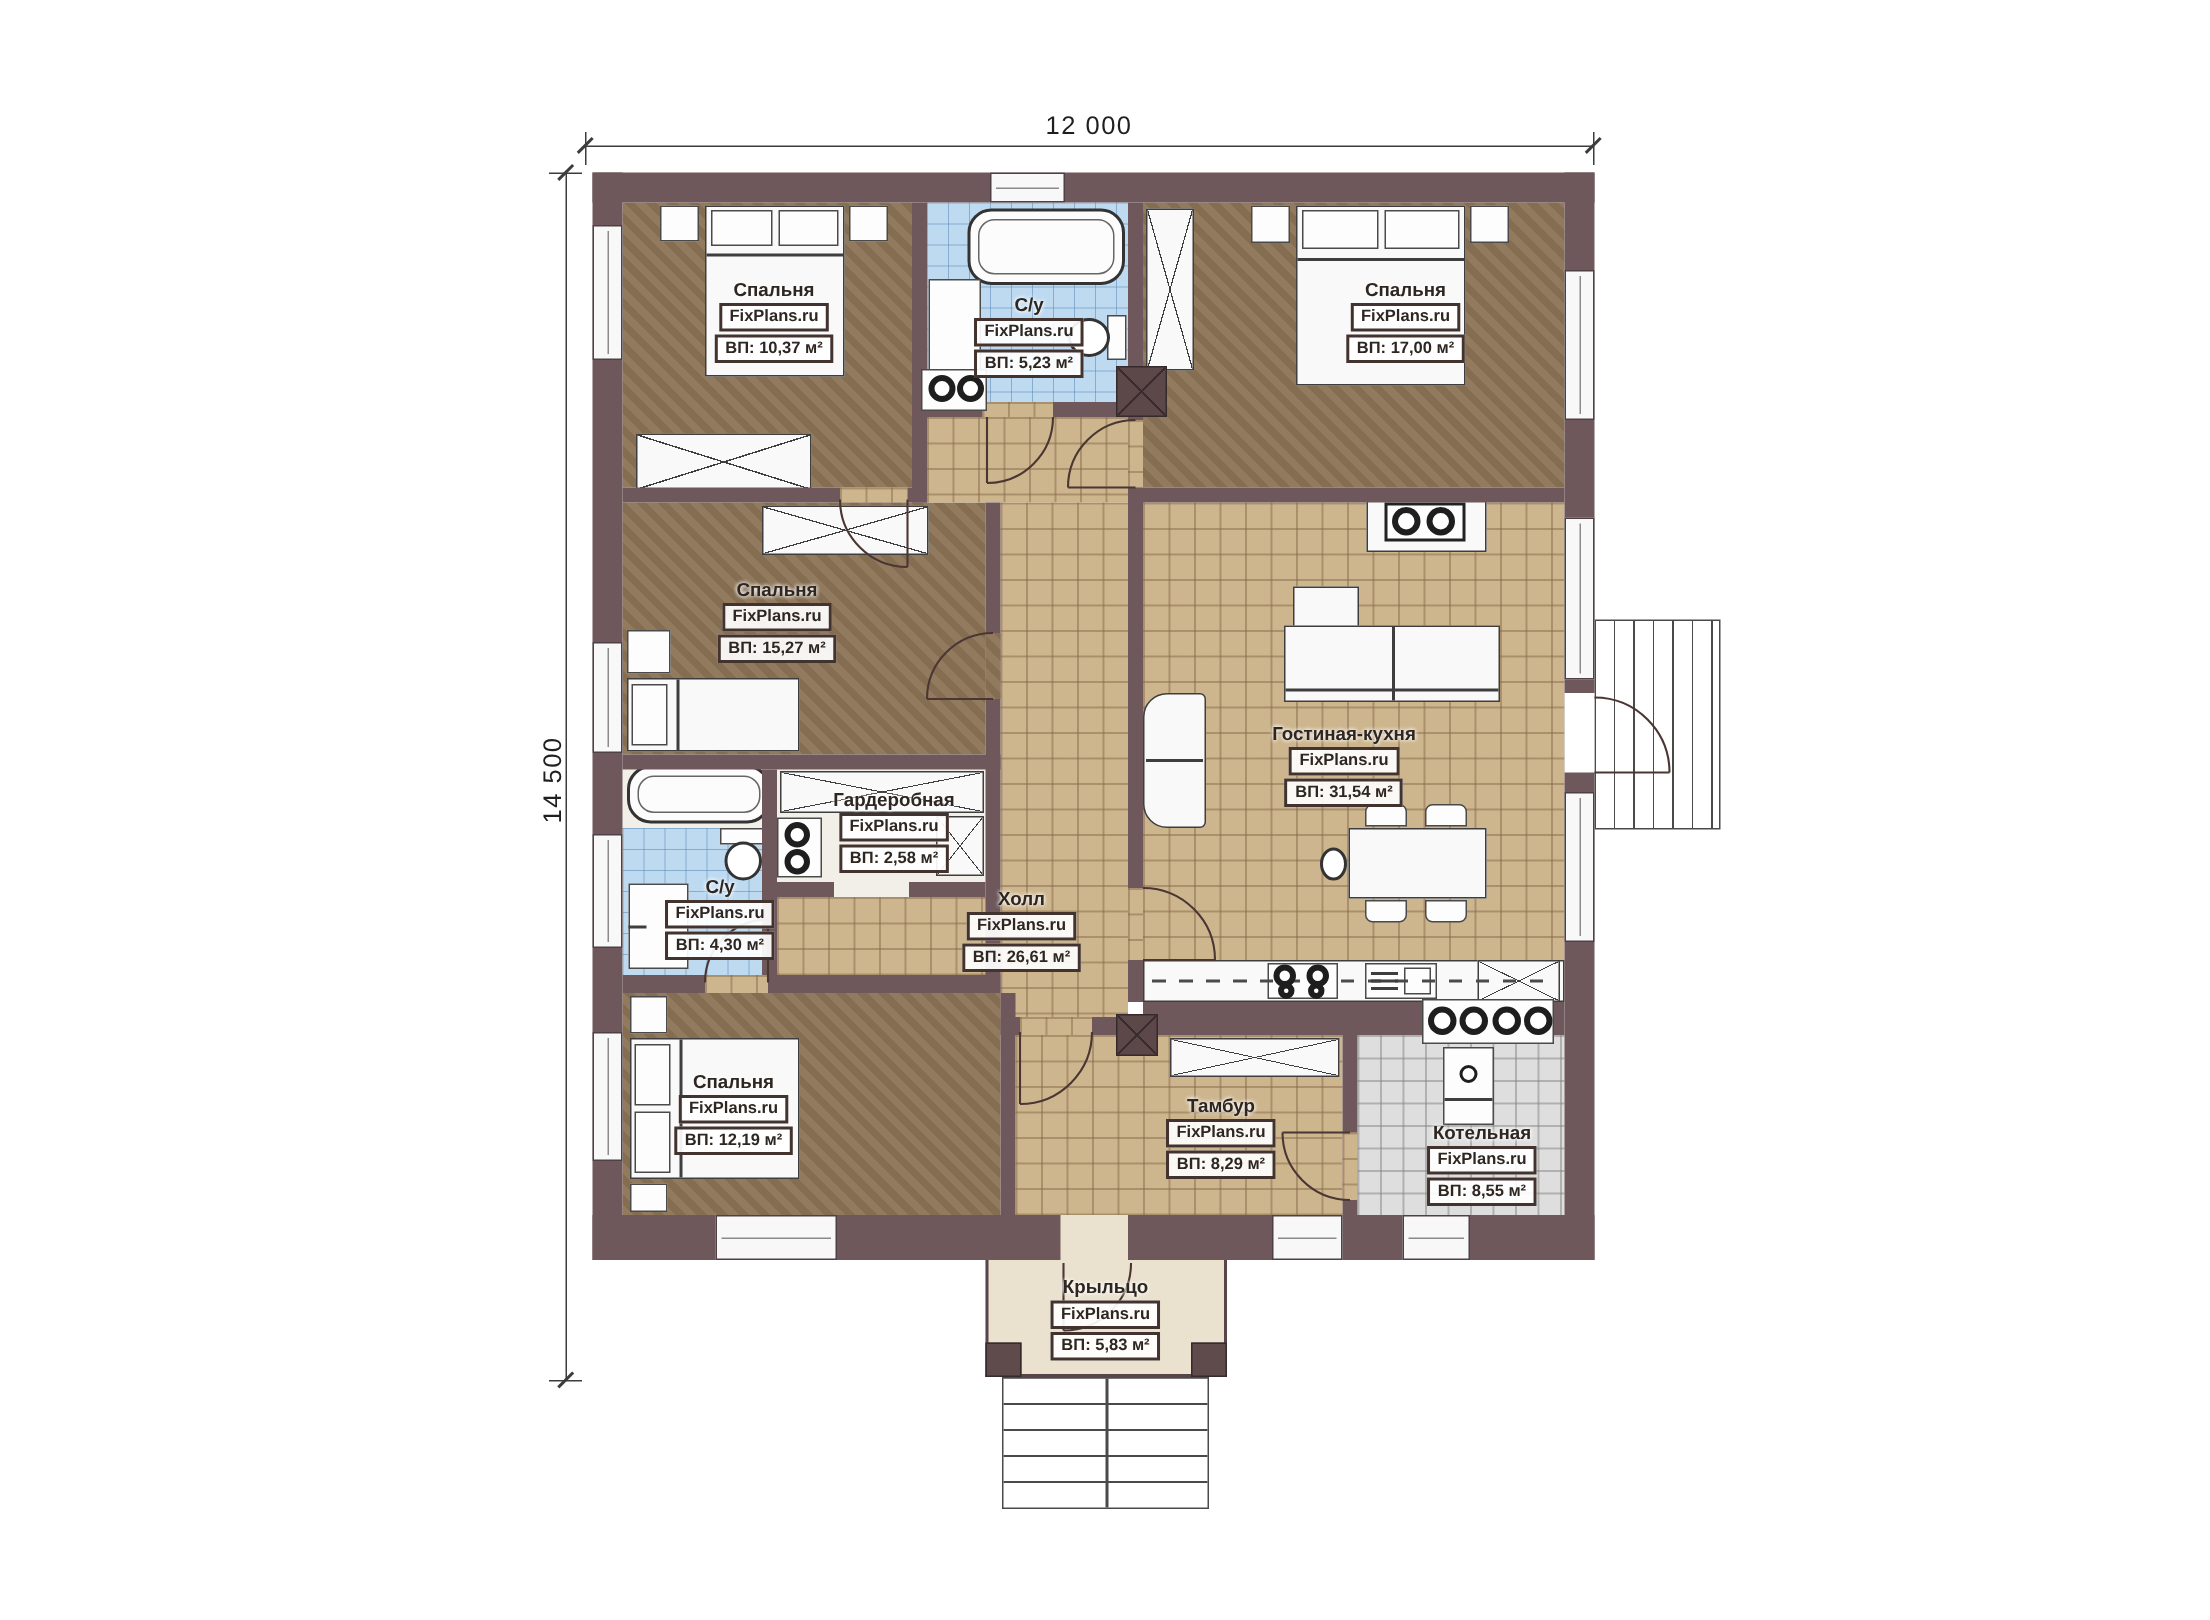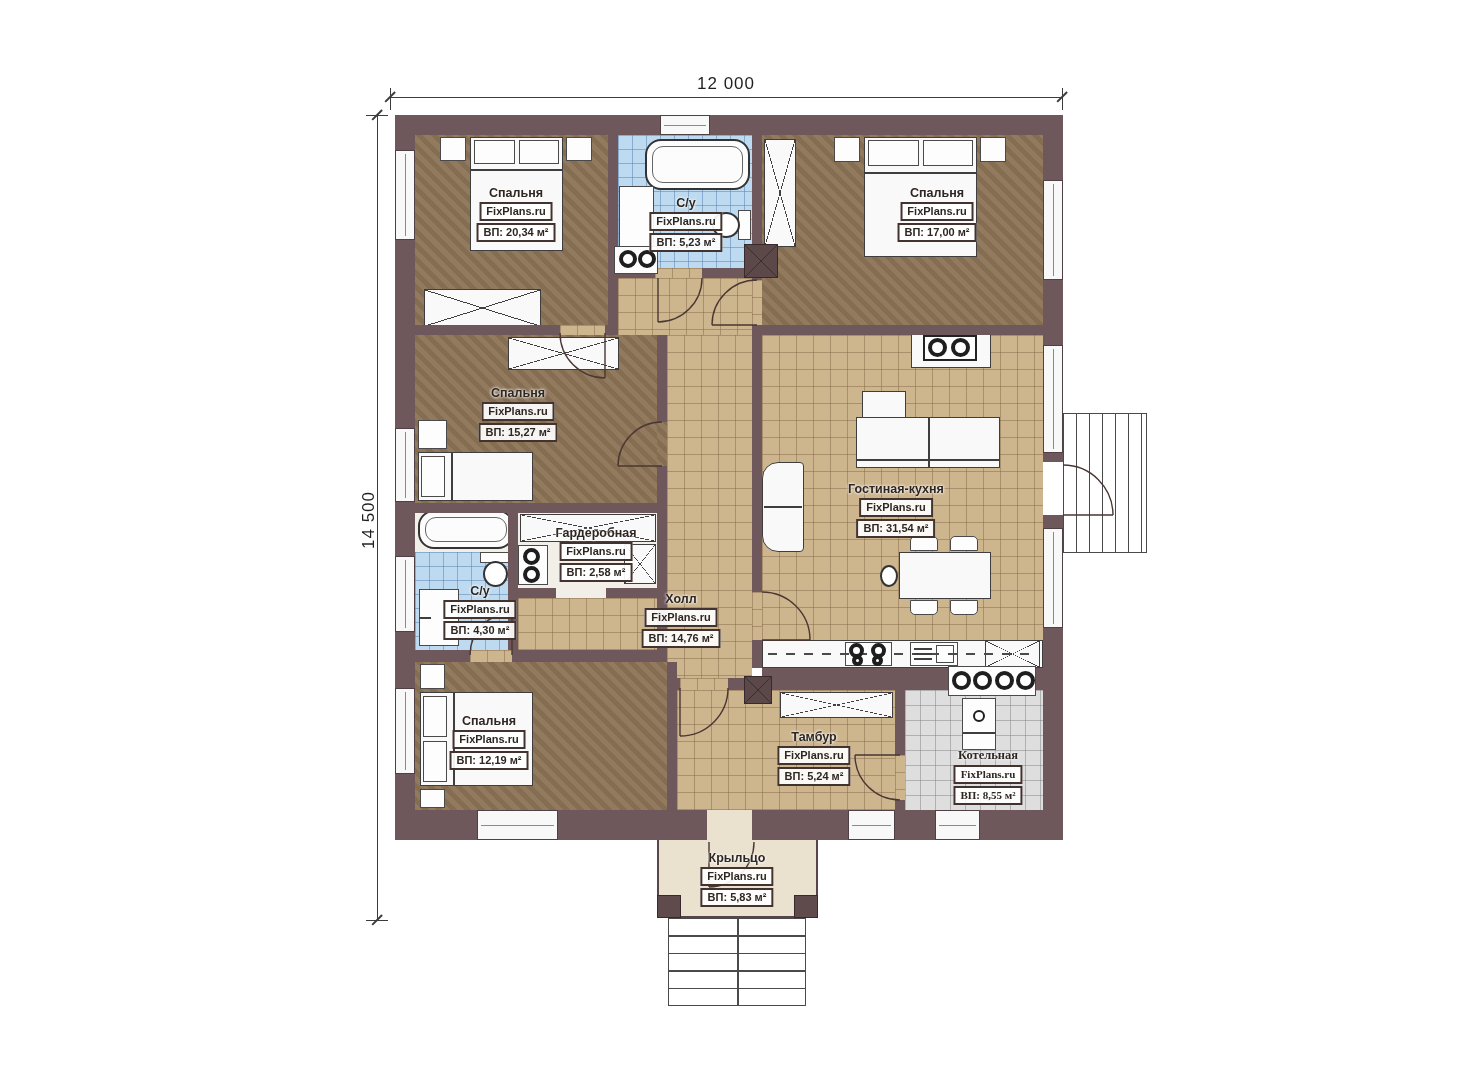--- a/index.html
+++ b/index.html
@@ -241,21 +241,21 @@
       <path d="M900,800 A45,45 0 0 1 855,755 M900,755 L855,755"></path>
       <path d="M754,842 A45,45 0 0 1 709,887 M709,842 L709,887"></path>
       <path d="M1063,465 A50,50 0 0 1 1113,515 M1063,515 L1113,515"></path>
     </g>
   </svg>
 
   <div class="rlabel" style="left:516px;top:186px;">
     <div class="rname">Спальня</div>
     <div class="rbox-wrap">
         <span class="rbox">FixPlans.ru</span>
-        <span class="rbox">ВП: 20,34 м²</span>
+        <span class="rbox">ВП: 10,37 м²</span>
       </div>
   </div>
   <div class="rlabel" style="left:686px;top:196px;">
     <div class="rname">С/у</div>
     <div class="rbox-wrap">
         <span class="rbox">FixPlans.ru</span>
         <span class="rbox">ВП: 5,23 м²</span>
       </div>
   </div>
   <div class="rlabel" style="left:937px;top:186px;">
@@ -290,38 +290,38 @@
     <div class="rname">С/у</div>
     <div class="rbox-wrap">
         <span class="rbox">FixPlans.ru</span>
         <span class="rbox">ВП: 4,30 м²</span>
       </div>
   </div>
   <div class="rlabel" style="left:681px;top:592px;">
     <div class="rname">Холл</div>
     <div class="rbox-wrap">
         <span class="rbox">FixPlans.ru</span>
-        <span class="rbox">ВП: 14,76 м²</span>
+        <span class="rbox">ВП: 26,61 м²</span>
       </div>
   </div>
   <div class="rlabel" style="left:489px;top:714px;">
     <div class="rname">Спальня</div>
     <div class="rbox-wrap">
         <span class="rbox">FixPlans.ru</span>
         <span class="rbox">ВП: 12,19 м²</span>
       </div>
   </div>
   <div class="rlabel" style="left:814px;top:730px;">
     <div class="rname">Тамбур</div>
     <div class="rbox-wrap">
         <span class="rbox">FixPlans.ru</span>
-        <span class="rbox">ВП: 5,24 м²</span>
-      </div>
-  </div>
-  <div class="rlabel" style="left:988px;top:748px;font-family:Liberation Serif, serif;">
+        <span class="rbox">ВП: 8,29 м²</span>
+      </div>
+  </div>
+  <div class="rlabel" style="left:988px;top:748px;">
     <div class="rname">Котельная</div>
     <div class="rbox-wrap">
         <span class="rbox">FixPlans.ru</span>
         <span class="rbox">ВП: 8,55 м²</span>
       </div>
   </div>
   <div class="rlabel" style="left:737px;top:851px;">
     <div class="rname">Крыльцо</div>
     <div class="rbox-wrap">
         <span class="rbox">FixPlans.ru</span>

